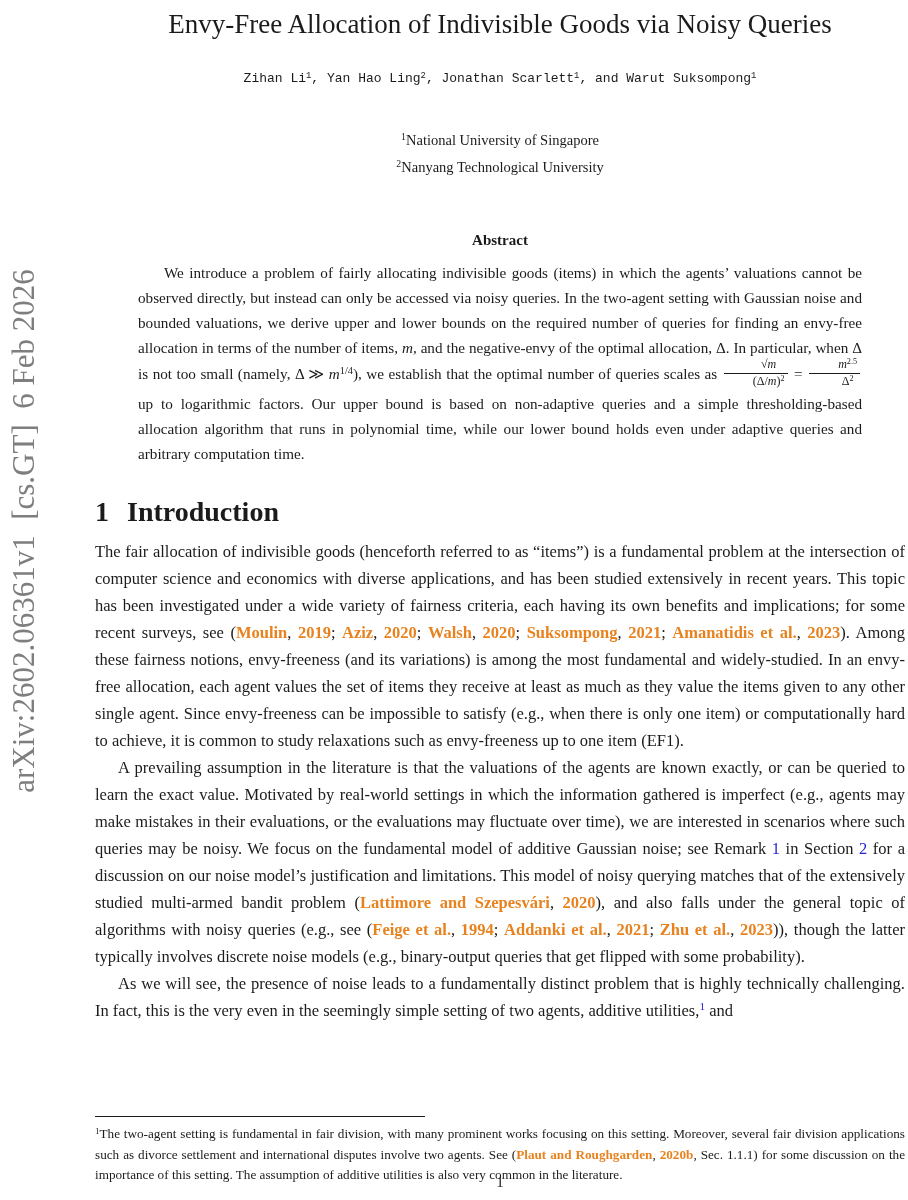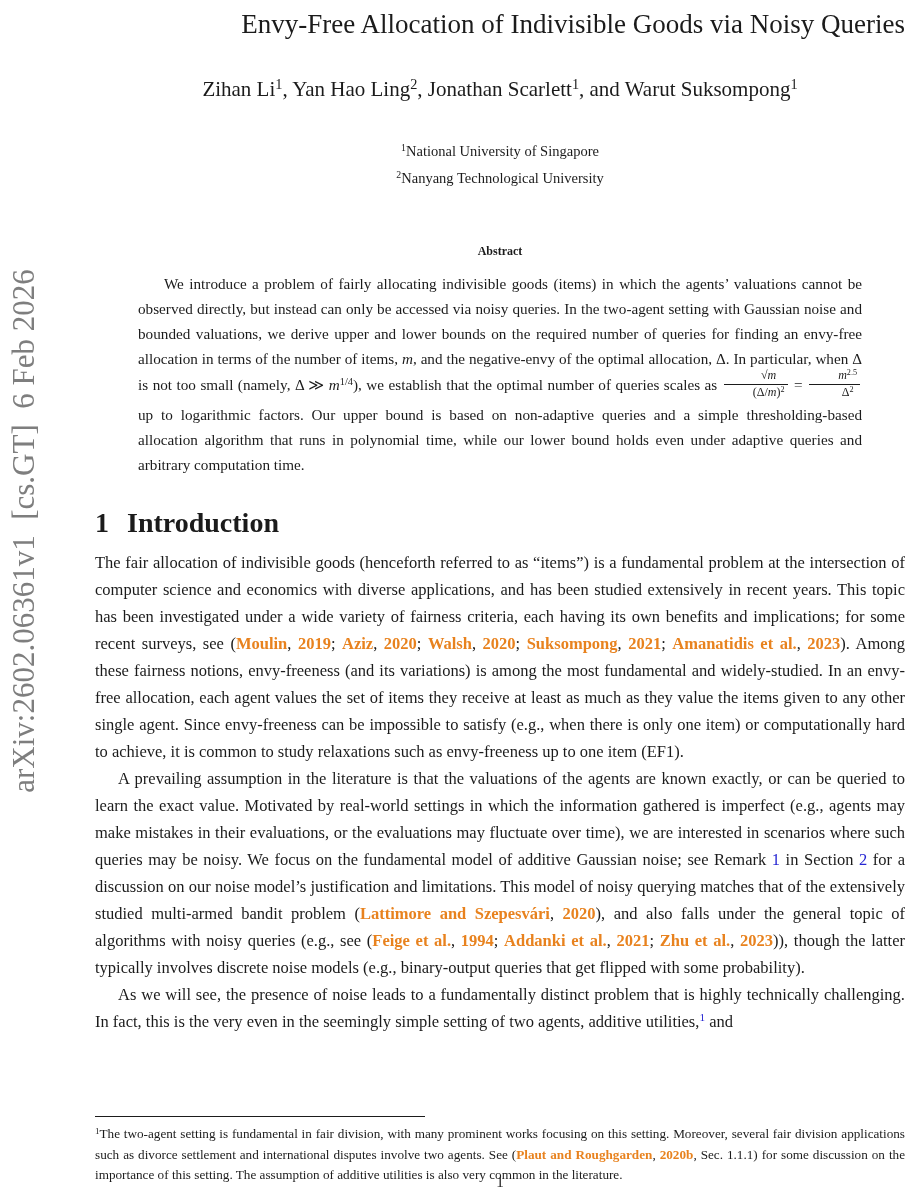--- a/index.html
+++ b/index.html
@@ -8,26 +8,26 @@
     font-family:"Liberation Serif","DejaVu Serif",serif; color:#1b1b1b;
     overflow:hidden;
   }
   .watermark {
     position:absolute; top:882px; left:6px; width:702px; height:40px;
     transform:rotate(-90deg); transform-origin:0 0;
     text-align:center; font-size:31px; color:var(--wm,#7e7e7e);
     white-space:nowrap;
   }
   .column { position:absolute; left:95px; top:0; width:810px; }
-  .title { margin:8px 0 0 0; text-align:right; font-size:27px; font-weight:normal; line-height:32px; }
-  .authors { margin-top:38px; text-align:center; font-size:21px; line-height:22px; }
+  .title { margin:8px 0 0 0; text-align:center; font-size:27px; font-weight:normal; line-height:32px; }
+  .authors { margin-top:28px; text-align:center; font-size:13px; line-height:22px;font-family:Liberation Mono, monospace; }
   .affil { text-align:center; font-size:14.5px; line-height:20px; }
   .affil-1 { margin-top:39px; }
   .affil-2 { margin-top:5px; }
-  .abstract-heading { margin-top:50px; text-align:center; font-size:12px; font-weight:bold; line-height:22px; }
+  .abstract-heading { margin-top:50px; text-align:center; font-size:15px; font-weight:bold; line-height:22px; }
   .abstract-body {
     margin:9px auto 12px auto; width:724px; font-size:15.2px; line-height:25px;
     text-align:justify; text-indent:26px;
   }
   .section-heading { margin:33px 0 0 0; font-size:28px; font-weight:bold; line-height:26px; }
   .section-heading .sec-num { margin-right:18px; }
   .body-text { margin-top:13px; font-size:16.5px; line-height:27px; text-align:justify; }
   .body-text p { margin:0; }
   .body-text p.indent { text-indent:23px; }
   .footnote-block { position:absolute; left:95px; top:1116px; width:810px; }

